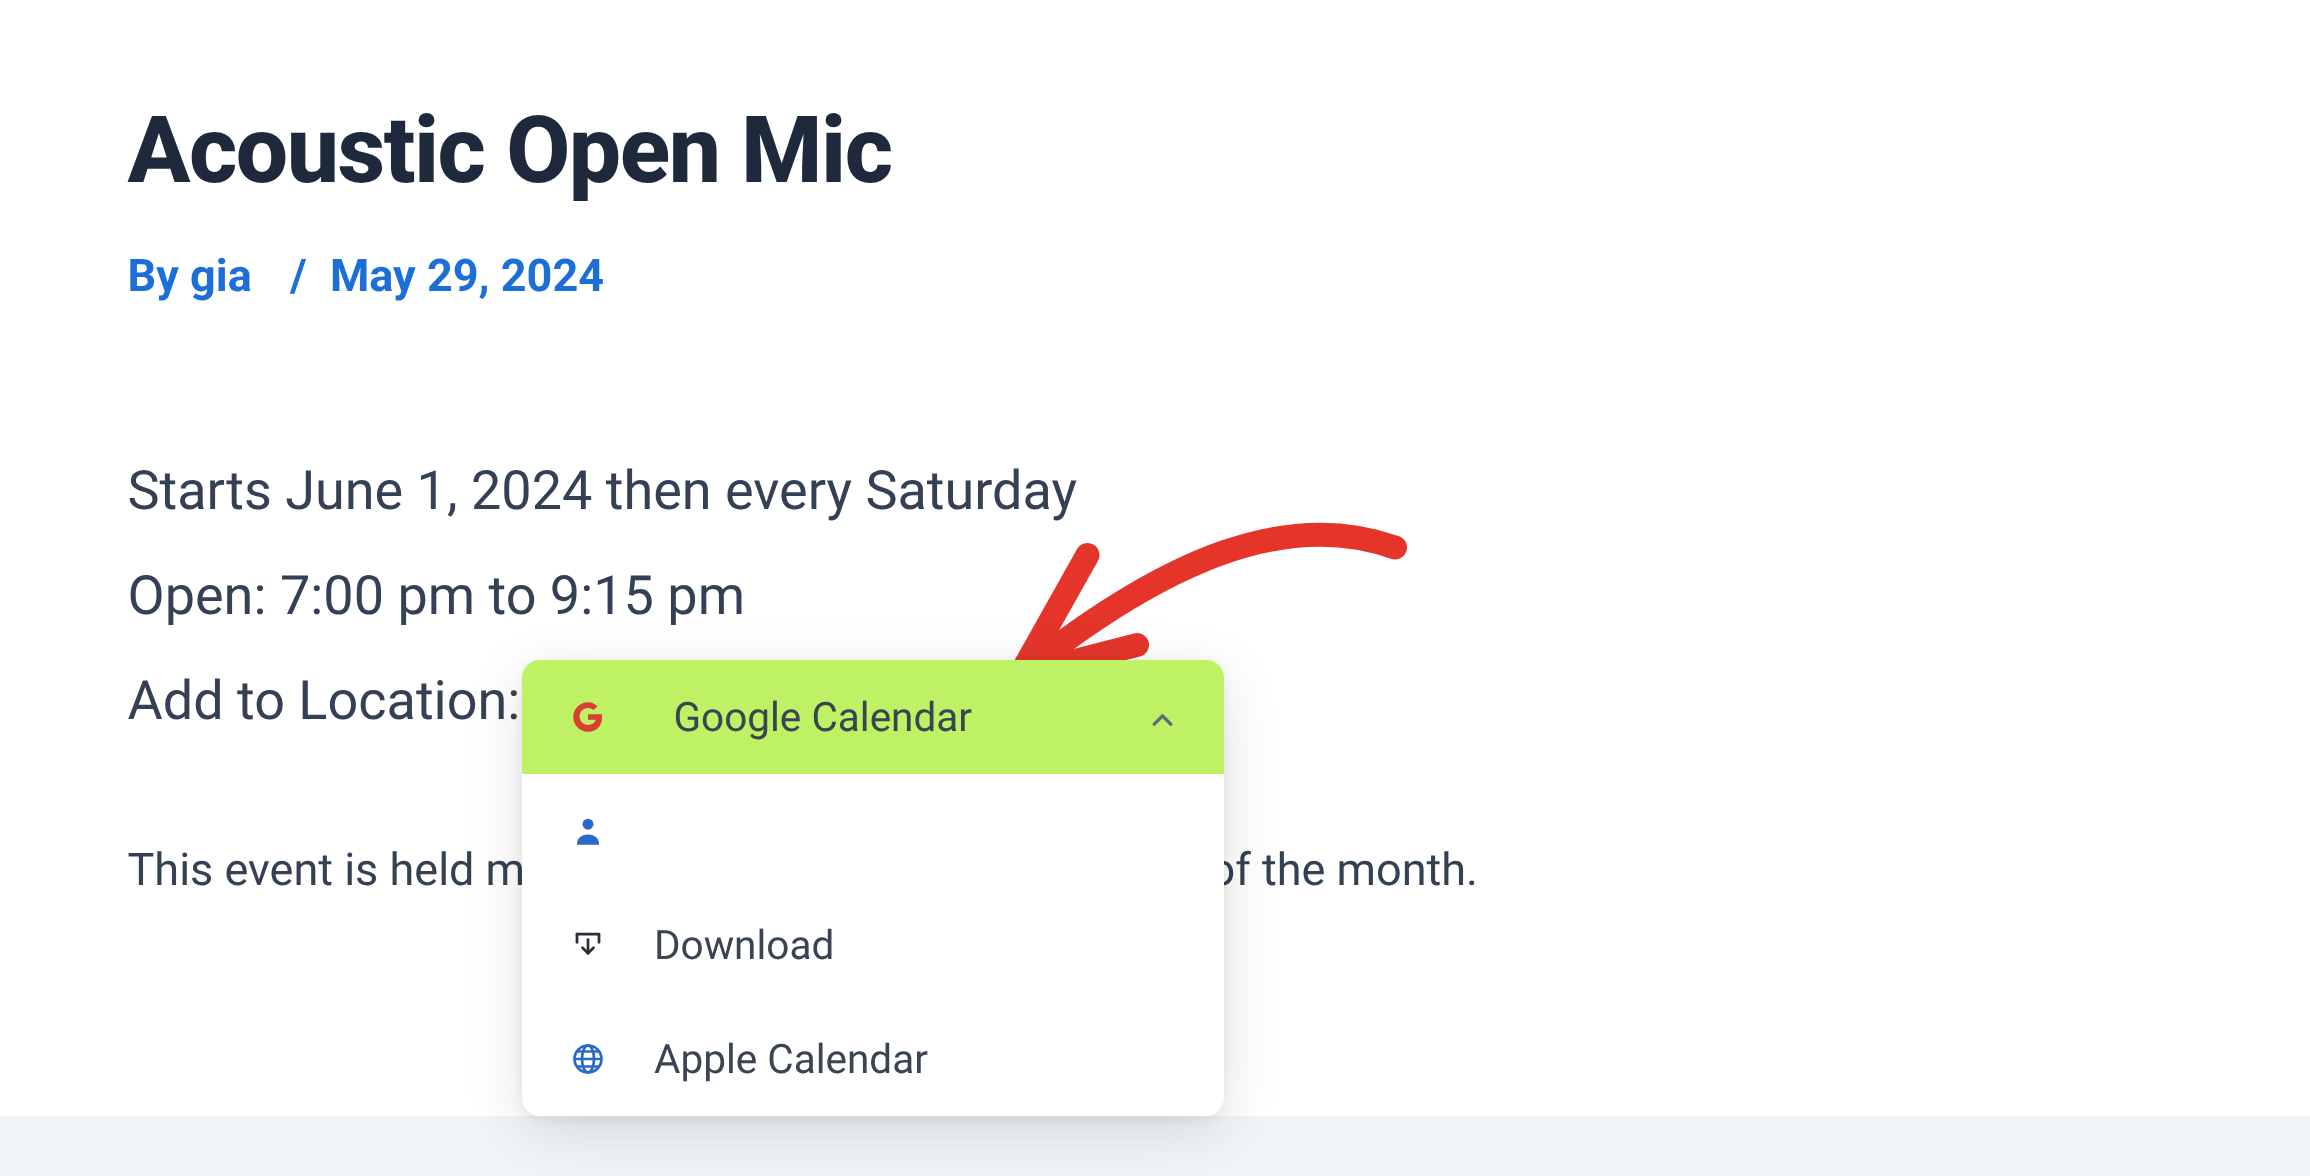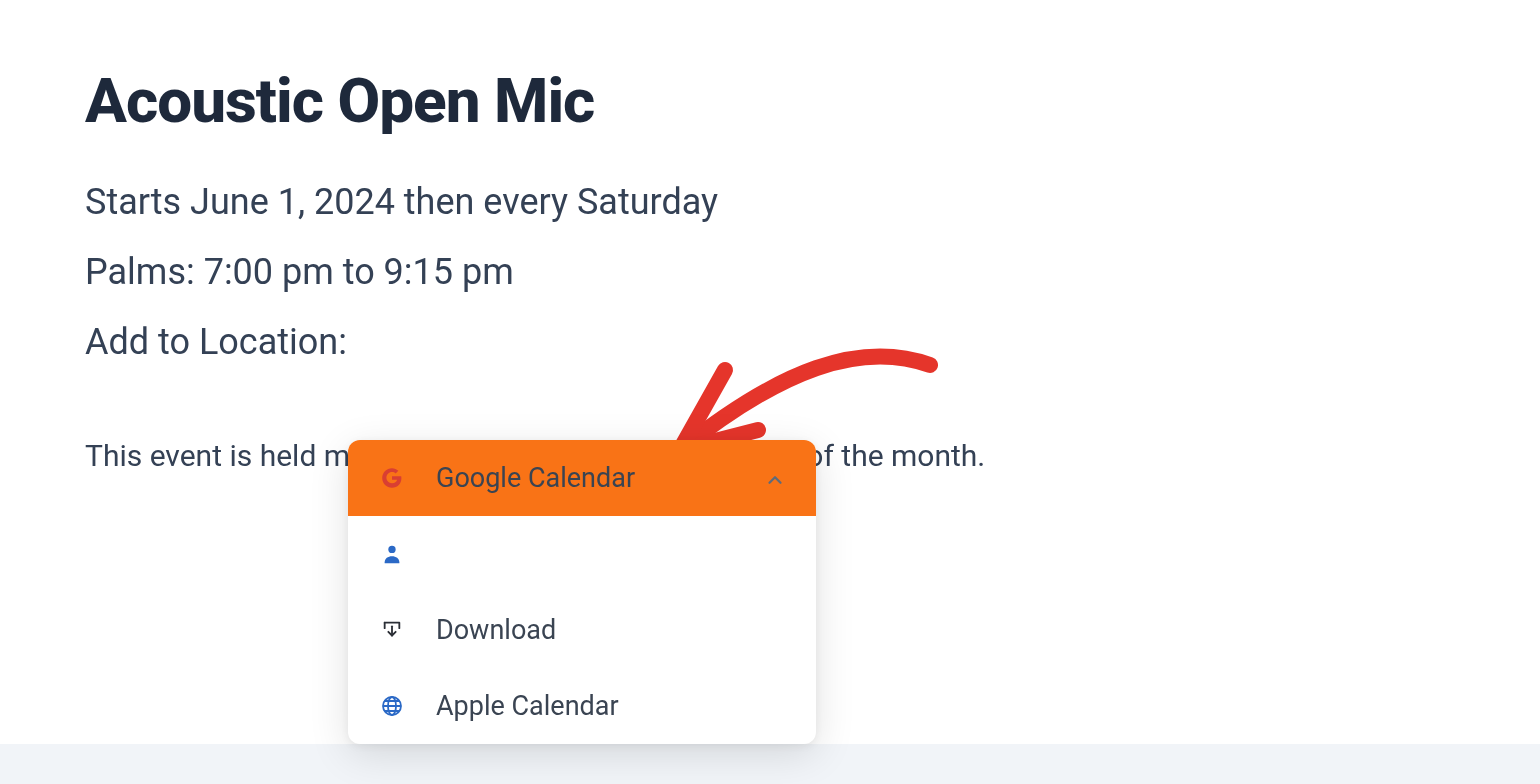--- a/index.html
+++ b/index.html
@@ -71,21 +71,22 @@
     .dropdown-item {
       display: flex;
       align-items: center;
       padding: 22px 28px;
       font-size: 27px;
       color: #3a4452;
       cursor: pointer;
       position: relative;
     }
     .dropdown-item.active {
-      background: #f97316;
+      background: #bef264;
+      gap: 13px;
     }
     .dropdown-item .icon {
       width: 32px;
       height: 32px;
       margin-right: 28px;
       display: flex;
       align-items: center;
       justify-content: center;
       flex-shrink: 0;
     }
@@ -114,25 +115,31 @@
       pointer-events: none;
       z-index: 5;
     }
   </style>
 </head>
 <body>
 
 <div class="content">
   <h1 class="page-title">Acoustic Open Mic</h1>
 
+  <div class="byline">
+    <span>By</span>
+    <span class="author">gia</span>
+    <span class="sep">/</span>
+    <span class="date">May 29, 2024</span>
+  </div>
 
   <div class="event-details">
     <div class="row">Starts June 1, 2024 then every Saturday</div>
     <div class="row">
-      <span>Palms:</span>
+      <span>Open:</span>
       <span>7:00 pm to 9:15 pm</span>
     </div>
     <div class="row add-row">
       <span>Add to Location:</span>
     </div>
   </div>
 
   <div class="description">This event is held monthly on the first and second day of the month.</div>
 </div>
 

